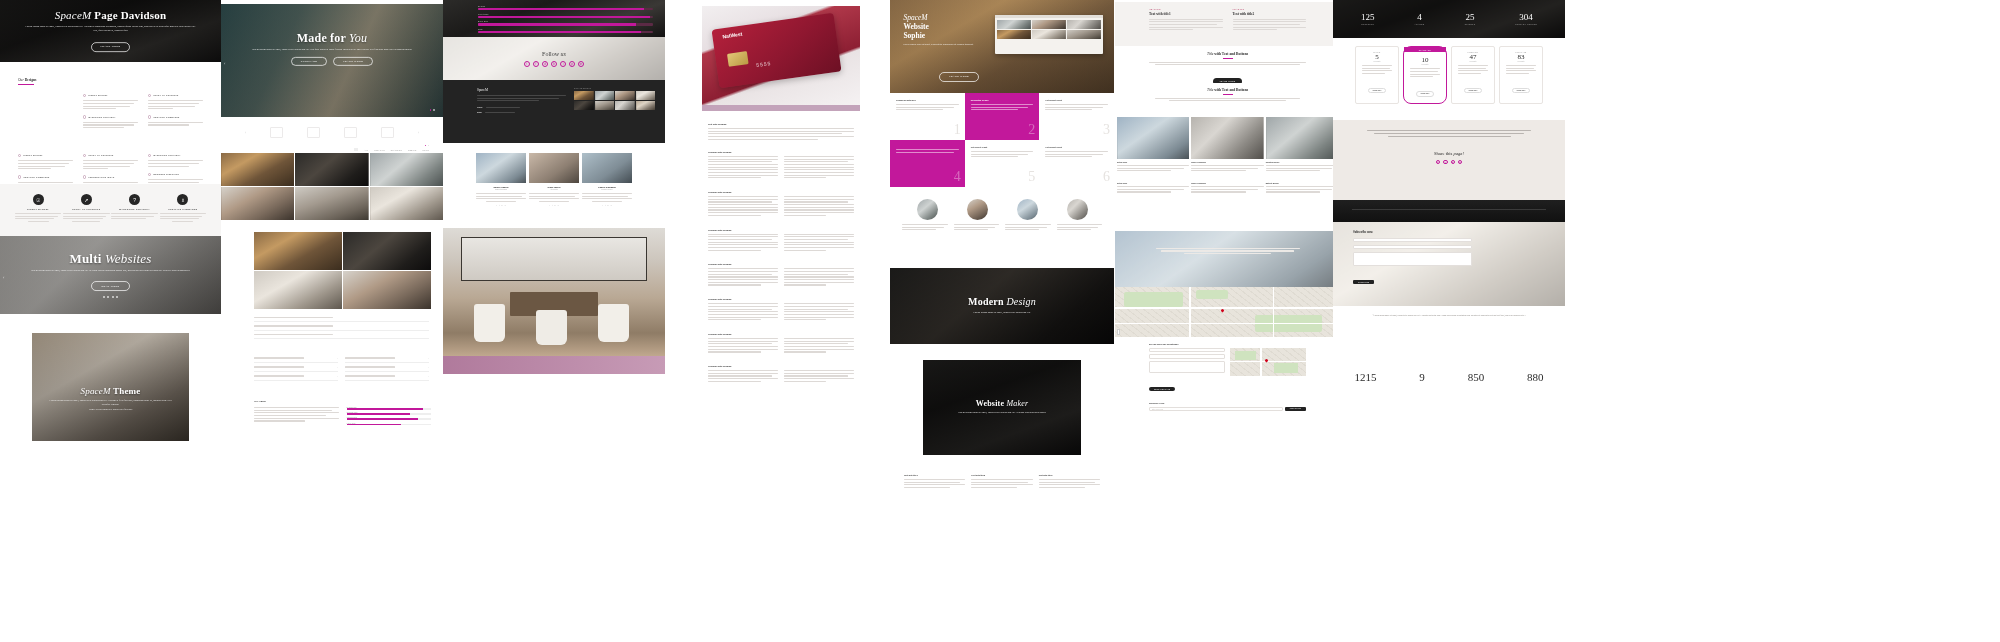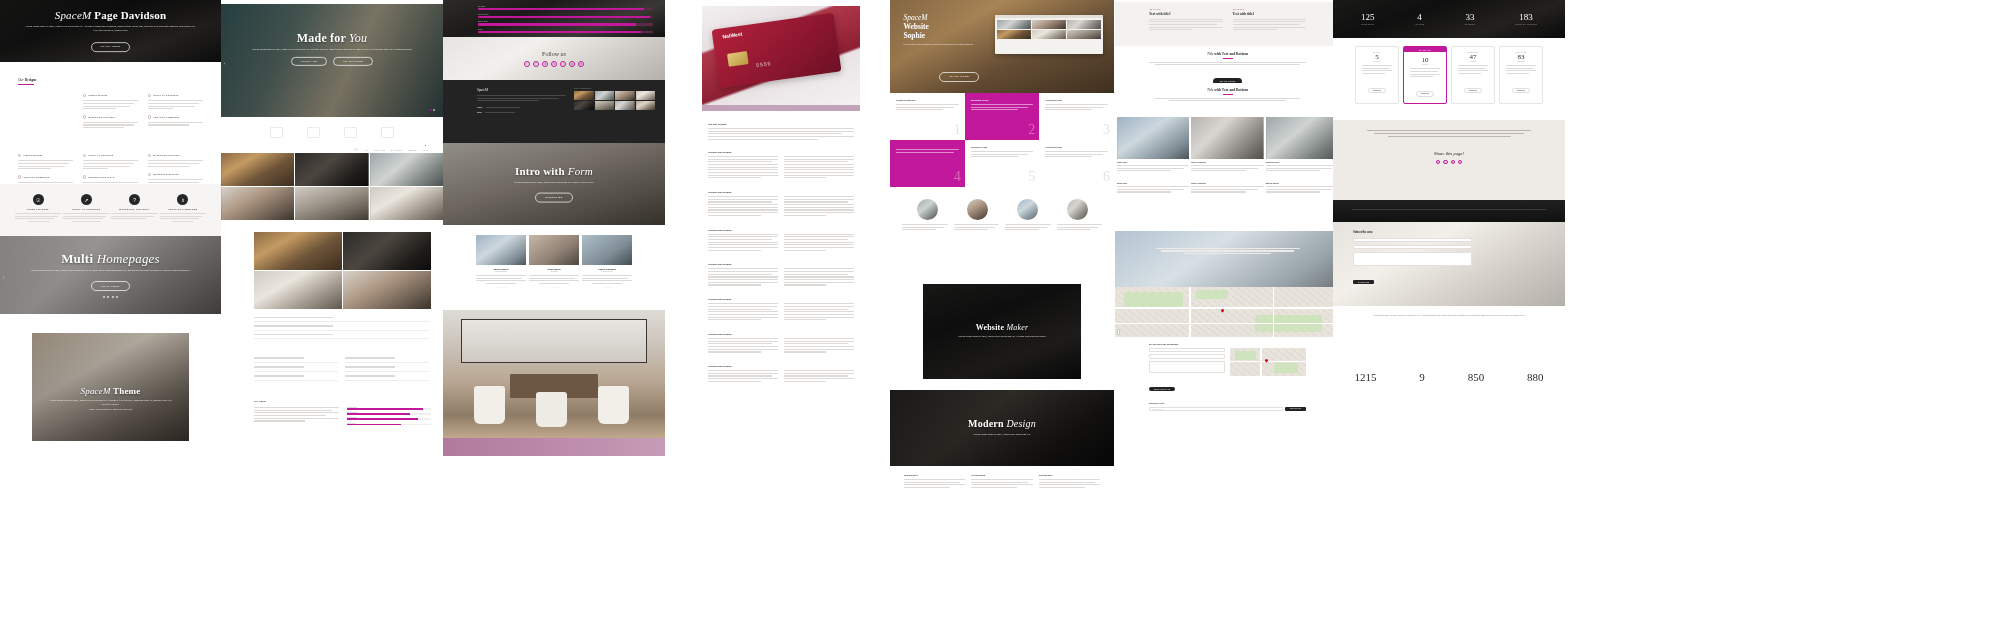--- a/index.html
+++ b/index.html
@@ -131,21 +131,21 @@
     font-family:"Liberation Serif", serif; font-size: 9px; color:#fff; line-height:1;
   }
   .counter .lab { font-size:1.7px; letter-spacing:.5px; color:rgba(255,255,255,.6); margin-top:1.5px;}
 
   
   .price-wrap { display:flex; gap:4px; justify-content:center; }
   .pcard {
     background:#fff; border:.6px solid #e8e4e1; width:44px; text-align:center;
     padding:4px 2px 5px; border-radius:2px;
   }
-  .pcard.hl { border-color:#c2189b; }
+  .pcard.hl { border-color:#c2189b;border-radius:8px; }
   .pcard .head { font-size:1.7px; letter-spacing:.4px; color:#8c8c8c; }
   .pcard .head.hl { background:#c2189b; color:#fff; margin:-4px -2px 4px; padding:1.6px 0;}
   .pcard .amt { font-family:"Liberation Serif",serif; font-size:7px; color:#2b2b2b; }
   .pcard .per { font-size:1.5px; color:#aaa; }
   .pcard .feats { margin:3px 4px; }
   .pcard .feats .ln { margin-bottom:1.6px; }
 
   
   .field { background:#fff; border:.6px solid #e3dfdc; height:4.4px; border-radius:1px; }
 
@@ -357,21 +357,21 @@
             </div>
         </div>
       </div>
     </div>
 
     <div class="card hero ph ph-coffee" style="height:78px;">
       <div class="veil" style="background:linear-gradient(180deg,rgba(70,70,70,.45),rgba(40,40,40,.45));"></div>
       <div class="inner">
         <h1 style="font-size:13px;">
           <span>Multi</span>
-          <em>Homepages</em>
+          <em>Websites</em>
         </h1>
         <p>Lorem ipsum dolor sit amet, consectetur adipiscing elit. In enim cursus dignissim massa hac, malesuada interdum sed molestie ultricies nibh ullamcorper.</p>
         <span class="pillbtn">READ MORE</span>
         <div class="dots">
             <i></i>
             <i></i>
             <i></i>
             <i></i>
           </div>
       </div>
@@ -621,30 +621,20 @@
             <div class="gcell ph-keyboard"></div>
             <div class="gcell ph-laptopdark"></div>
             <div class="gcell ph-chairs"></div>
             <div class="gcell ph-coffee"></div>
             <div class="gcell ph-imac"></div>
           </div>
         </div>
       </div>
     </div>
 
-    <div class="card hero ph ph-chairs" style="height:82px;">
-      <div class="veil" style="background:linear-gradient(180deg,rgba(60,58,54,.42),rgba(40,38,34,.46));"></div>
-      <div class="inner">
-        <h1 style="font-size:11px;">
-          <span>Intro with </span><em>Form</em>
-        </h1>
-        <p>Lorem ipsum dolor sit amet, consectetur adipiscing elit. Donec at felis at nisi.</p>
-        <span class="pillbtn">SUBSCRIBE</span>
-      </div>
-    </div>
 
     <div class="card" style="height:85px;background:#fff;padding:10px 33px 0 33px;">
       <div style="display:grid;grid-template-columns:repeat(3,1fr);gap:3px;">
         <div>
           <div class="ph ph-people" style="height:30px;"></div>
           <div style="text-align:center;font-size:2.2px;font-weight:700;color:#2c2c2c;margin-top:3px;">Sophie Sparks</div>
           <div style="text-align:center;font-size:1.6px;color:#aaa;margin-top:1px;">Product Manager</div>
           <div class="lnstack" style="margin-top:3px;">
               <span class="ln w100"></span>
               <span class="ln w92"></span>
@@ -1002,39 +992,39 @@
             <span class="ln w75"></span>
           </div>
         <div class="lnstack">
             <span class="ln w100"></span>
             <span class="ln w92"></span>
             <span class="ln w75"></span>
           </div>
       </div>
     </div>
 
+    <div class="card hero ph ph-laptopdark" style="height:76px;">
+      <div class="veil" style="background:linear-gradient(180deg,rgba(0,0,0,.40),rgba(0,0,0,.50));"></div>
+      <div class="inner">
+        <h1 style="font-size:10px;">
+          <span>Modern </span><em>Design</em>
+        </h1>
+        <p>Lorem ipsum dolor sit amet, consectetur adipiscing elit.</p>
+      </div>
+    </div>
+
     <div class="card" style="height:122px;background:#fff;padding-top:16px;">
       <div class="hero ph ph-dark-desk" style="height:95px;margin:0 33px;">
         <div class="veil" style="background:linear-gradient(180deg,rgba(0,0,0,.45),rgba(0,0,0,.55));"></div>
         <div class="inner">
           <h1 style="font-size:8px;">
             <span>Website </span><em>Maker</em>
           </h1>
           <p>Lorem ipsum dolor sit amet, consectetur adipiscing elit. Nullam tincidunt malesuada.</p>
         </div>
-      </div>
-    </div>
-
-    <div class="card hero ph ph-laptopdark" style="height:76px;">
-      <div class="veil" style="background:linear-gradient(180deg,rgba(0,0,0,.40),rgba(0,0,0,.50));"></div>
-      <div class="inner">
-        <h1 style="font-size:10px;">
-          <span>Modern </span><em>Design</em>
-        </h1>
-        <p>Lorem ipsum dolor sit amet, consectetur adipiscing elit.</p>
       </div>
     </div>
 
     <div class="card" style="height:60px;background:#fff;padding:8px 14px 0;">
       <div style="display:grid;grid-template-columns:repeat(3,1fr);gap:6px;">
         <div>
           <div style="font-size:2px;font-weight:700;color:#3a3a3a;">Text with title1</div>
           <div class="lnstack" style="margin-top:3px;">
               <span class="ln w100"></span>
               <span class="ln w92"></span>
@@ -1238,25 +1228,25 @@
       <div class="counters" style="position:relative;width:100%;">
         <div class="counter">
           <div class="num">125</div>
           <div class="lab">PROJECTS</div>
         </div>
         <div class="counter">
           <div class="num">4</div>
           <div class="lab">AWARDS</div>
         </div>
         <div class="counter">
-          <div class="num">33</div>
+          <div class="num">25</div>
           <div class="lab">CLIENTS</div>
         </div>
         <div class="counter">
-          <div class="num">183</div>
+          <div class="num">304</div>
           <div class="lab">CUPS OF COFFEE</div>
         </div>
       </div>
     </div>
 
     <div class="card" style="height:82px;background:#fff;padding:8px 0 0;">
       <div class="price-wrap">
         <div class="pcard">
           <div class="head">BASIC</div>
           <div class="amt">5</div>

